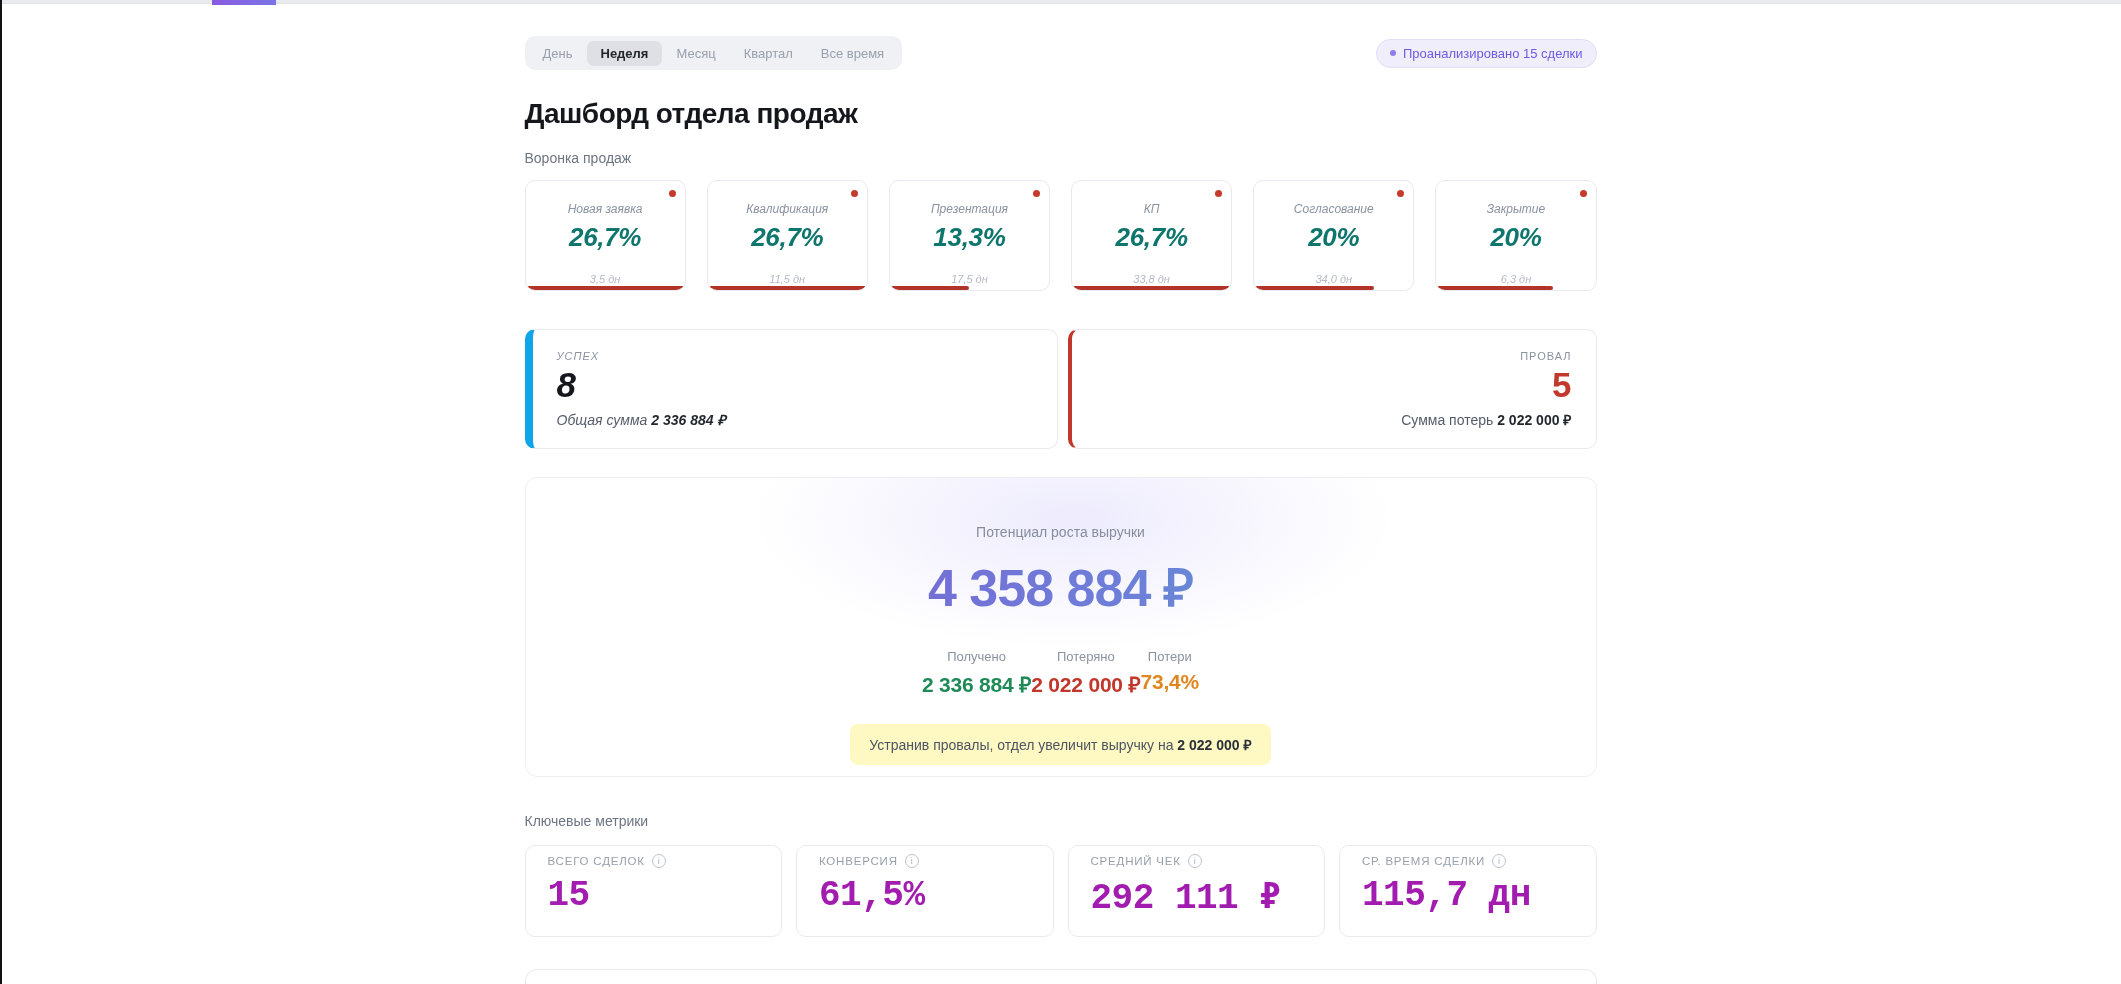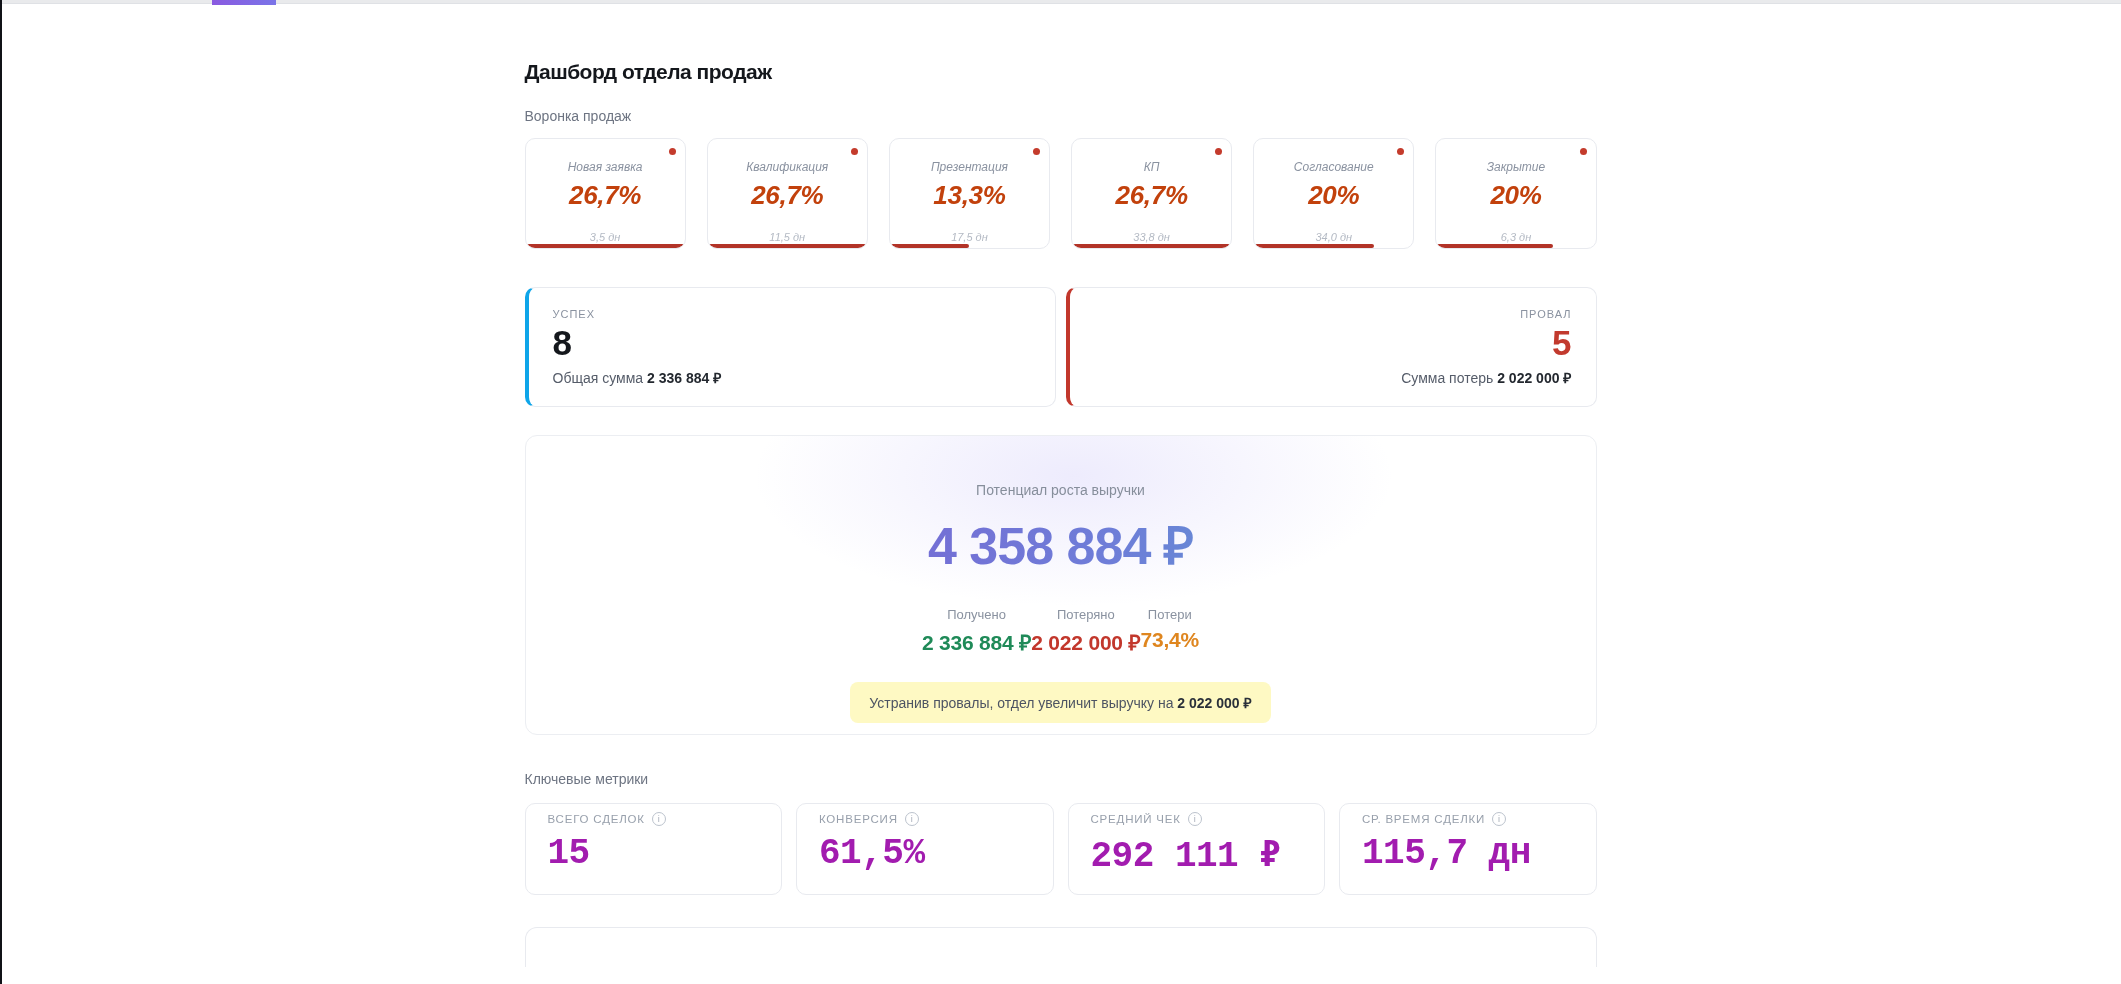--- a/index.html
+++ b/index.html
@@ -19,38 +19,38 @@
 
   
   .toolbar { display: flex; justify-content: space-between; align-items: center; height: 34px; }
   .tabbar { display: inline-flex; align-items: center; background: #f0f1f4; border-radius: 10px; padding: 4px; height: 34px; }
   .tab { border: none; background: transparent; font-family: inherit; font-size: 13px; color: #98a0ac; padding: 5px 14px; border-radius: 7px; cursor: pointer; white-space: nowrap; }
   .tab.active { background: #dee0e5; color: #23272d; font-weight: bold; }
   .badge { display: inline-flex; align-items: center; gap: 7px; background: #f1eefc; border: 1px solid #e2dcf9; border-radius: 999px; padding: 6px 13px; font-size: 13px; color: #6d5ae2; }
   .badge-dot { width: 6px; height: 6px; border-radius: 50%; background: #8e7df0; }
 
   
-  .page-title { margin-top: 18px; font-size: 21px; line-height: 36px; font-weight: bold; letter-spacing: -0.5px; color: #14171c; }
+  .page-title { margin-top: 26px; font-size: 28px; line-height: 36px; font-weight: bold; letter-spacing: -0.5px; color: #14171c; }
   .section-label { font-size: 14px; color: #6d7482; }
   .section-label.funnel { margin-top: 18px; }
   .section-label.metrics { margin-top: 36px; }
 
   
   .funnel-row { display: flex; gap: 21px; margin-top: 14px; font-style: italic; }
   .funnel-card { flex: 1; height: 111px; background: #fff; border: 1px solid #e8eaef; border-radius: 10px; position: relative; overflow: hidden; text-align: center; }
   .funnel-dot { position: absolute; top: 9px; right: 9px; width: 7px; height: 7px; border-radius: 50%; background: #c43b2c; }
   .funnel-name { margin-top: 21px; font-size: 12px; color: #8a92a0; }
-  .funnel-pct { margin-top: 6px; font-size: 26px; font-weight: bold; color: #c2410c; letter-spacing: -0.3px; }
+  .funnel-pct { margin-top: 6px; font-size: 26px; font-weight: bold; color: #0f766e; letter-spacing: -0.3px; }
   .funnel-days { margin-top: 20px; font-size: 11px; color: #b4bac4; }
   .funnel-bar { position: absolute; left: 0; bottom: 0; height: 4px; background: #b23327; border-radius: 0 2px 2px 0; }
 
   
   .outcome-row { display: flex; gap: 10px; margin-top: 38px; }
   .outcome-card { flex: 1; height: 120px; background: #fff; border: 1px solid #e8eaef; border-radius: 10px; padding: 20px 24px; }
-  .outcome-card.success { border-left: 4px solid #0ea5e9; }
+  .outcome-card.success { border-left: 8px solid #0ea5e9; font-style: italic; }
   .outcome-card.fail { border-left: 4px solid #c2372c; text-align: right; }
   .outcome-label { font-size: 11px; letter-spacing: 1px; color: #8a92a0; }
   .outcome-count { margin-top: 4px; font-size: 35px; font-weight: bold; line-height: 38px; }
   .outcome-card.success .outcome-count { color: #14171c; }
   .outcome-card.fail .outcome-count { color: #c23a2e; }
   .outcome-sub { margin-top: 6px; font-size: 14px; color: #555c69; }
   .outcome-sub b { color: #23282f; }
 
   
   .potential-card { margin-top: 28px; height: 300px; background: #fff; border: 1px solid #eceef2; border-radius: 12px; text-align: center; position: relative; overflow: hidden; }
@@ -79,20 +79,33 @@
 </style>
 </head>
 <body>
 
 <div class="top-strip"></div>
 <div class="top-strip-accent"></div>
 <div class="left-edge"></div>
 
 <div class="content">
 
+  <div class="toolbar">
+    <div class="tabbar">
+      <button class="tab">День</button>
+      <button class="tab active">Неделя</button>
+      <button class="tab">Месяц</button>
+      <button class="tab">Квартал</button>
+      <button class="tab">Все время</button>
+    </div>
+    <div class="badge">
+      <span class="badge-dot"></span>
+      <span>Проанализировано 15 сделки</span>
+    </div>
+  </div>
 
   <h1 class="page-title">Дашборд отдела продаж</h1>
 
   <div class="section-label funnel">Воронка продаж</div>
 
   <div class="funnel-row">
     <div class="funnel-card">
       <span class="funnel-dot"></span>
       <div class="funnel-name">Новая заявка</div>
       <div class="funnel-pct">26,7%</div>

